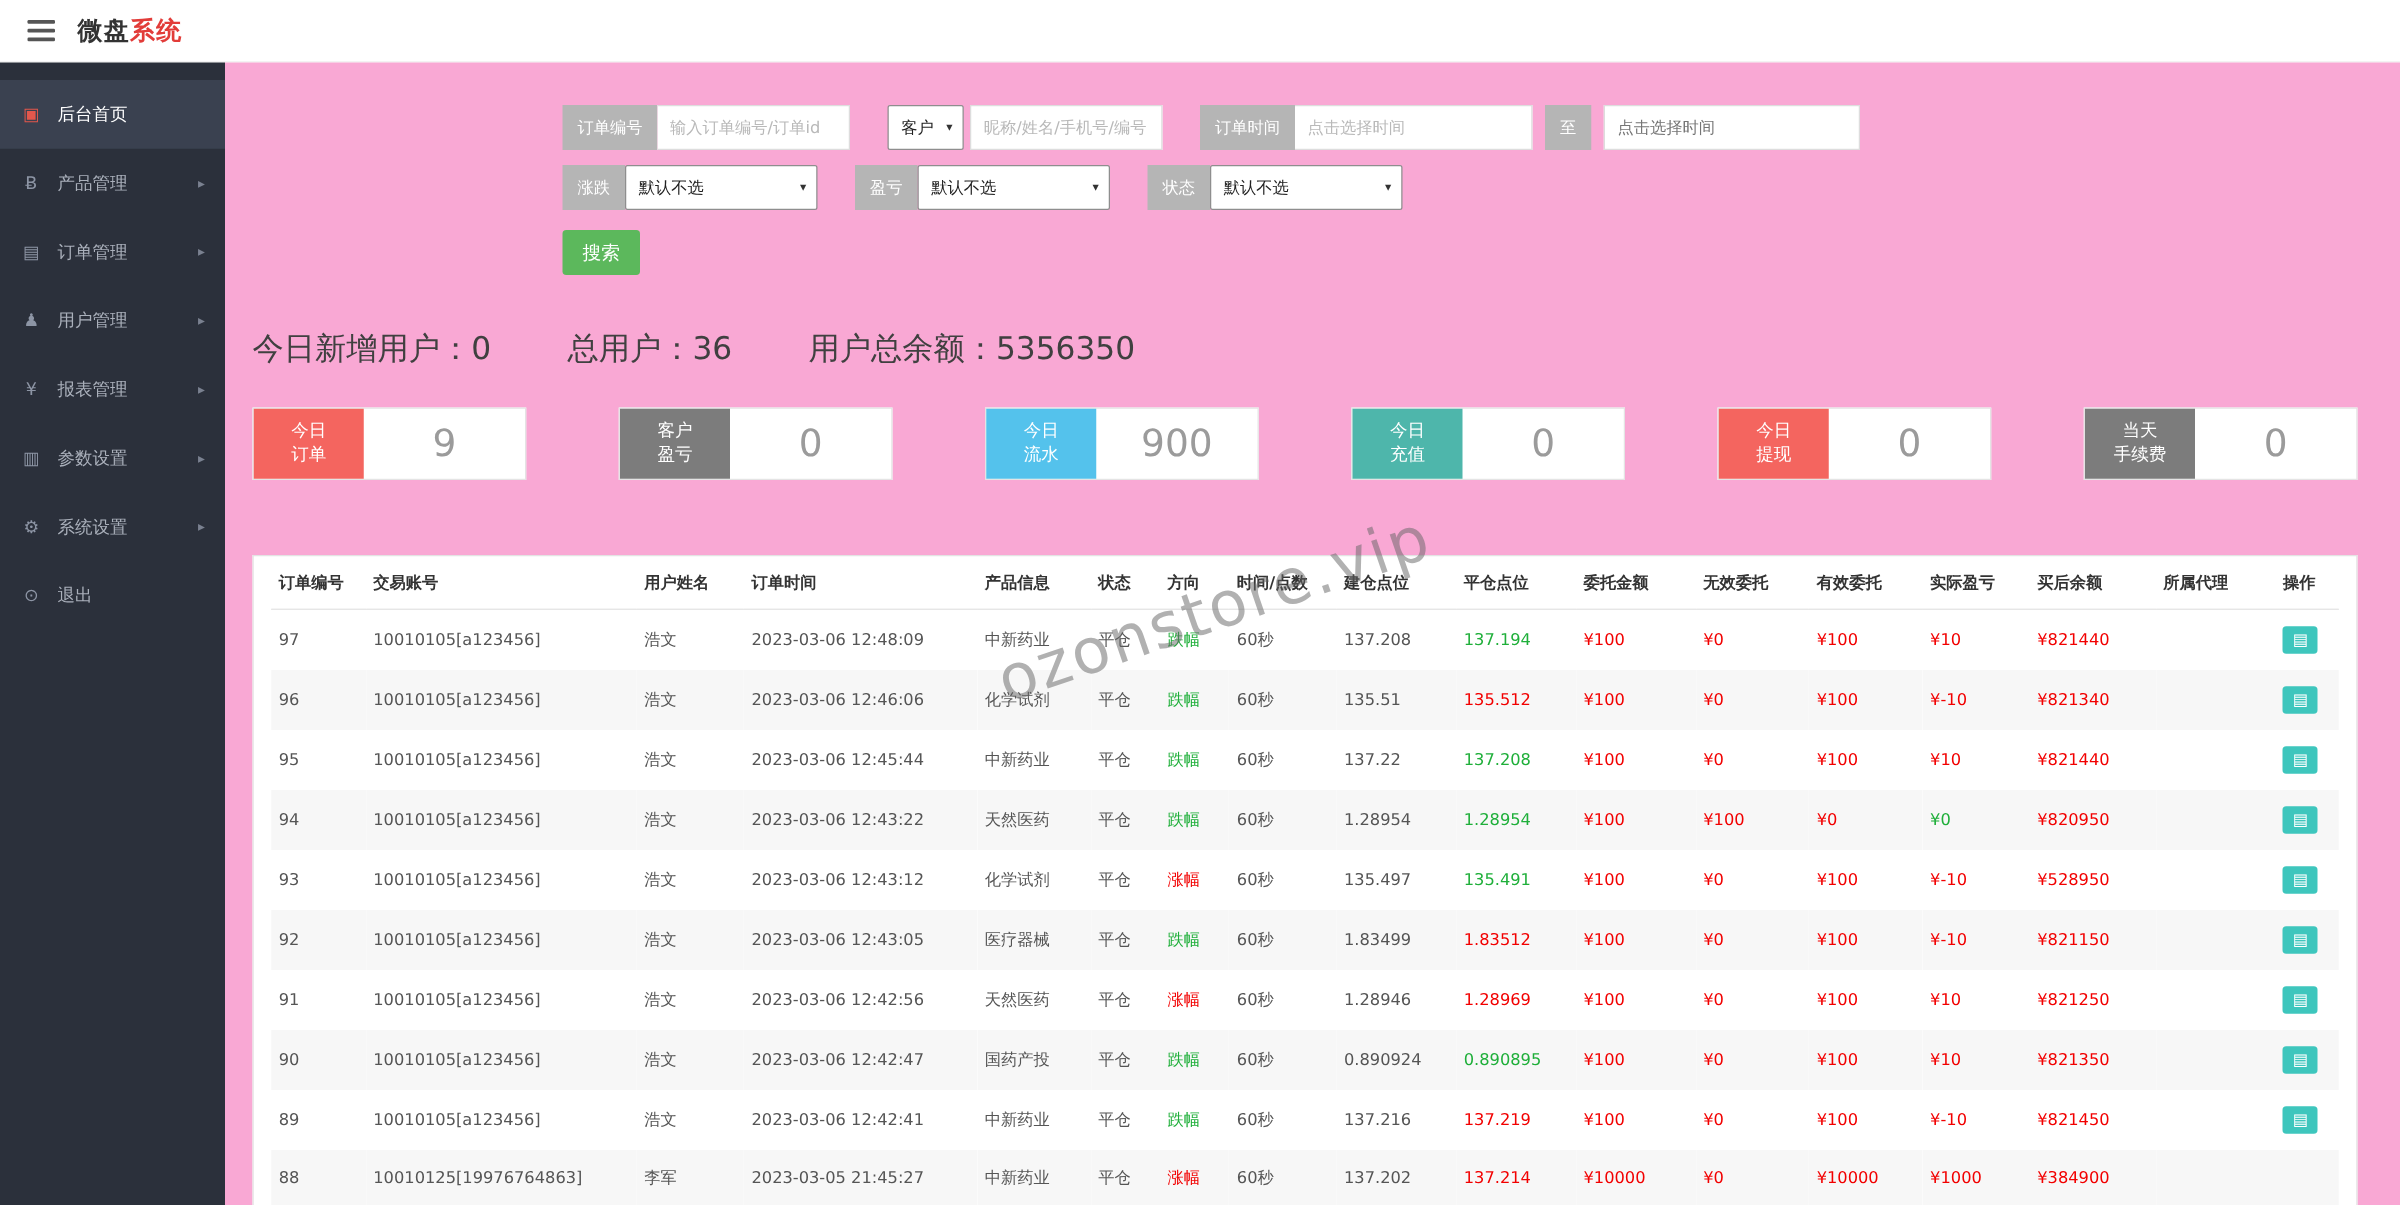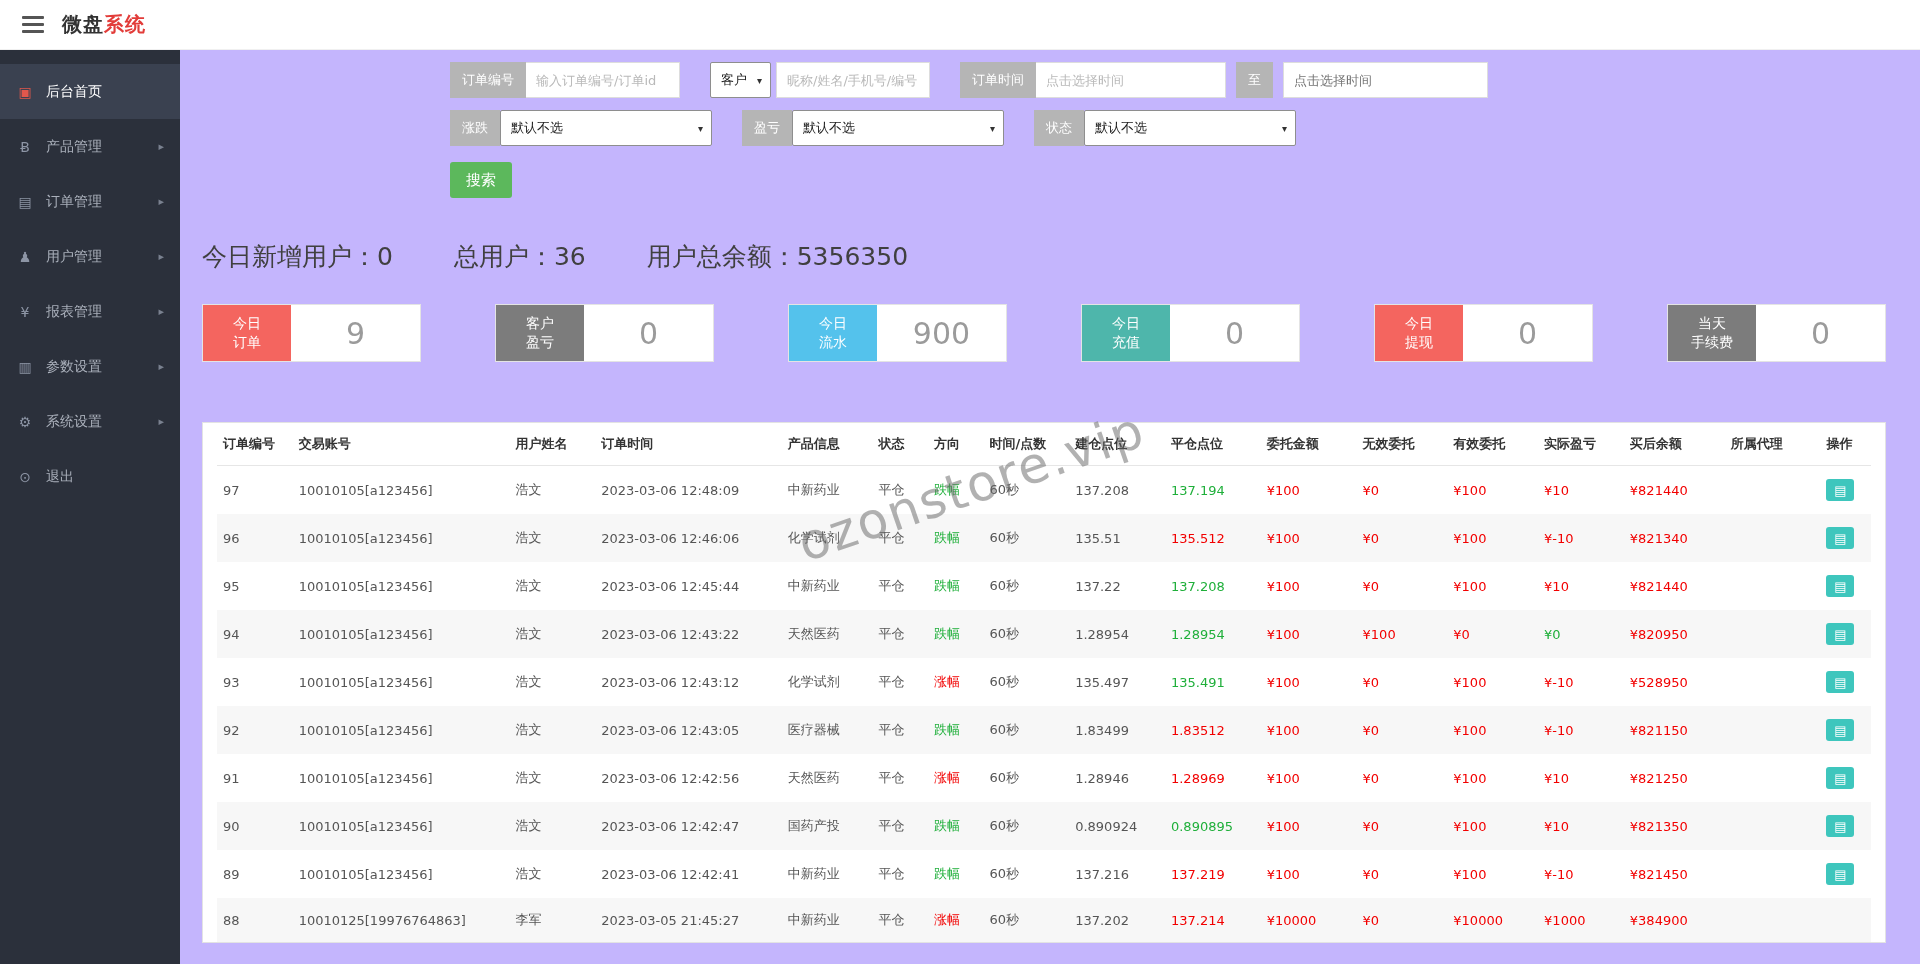--- a/index.html
+++ b/index.html
@@ -16,40 +16,40 @@
 
   
   .layout { display:flex; height:914px; }
   .sidebar { width:180px; background:#2b303b; flex:none; padding-top:14px; }
   .side-item { height:55px; display:flex; align-items:center; gap:12px;
     padding:0 16px; color:#aab0bb; font-size:14px; cursor:pointer; }
   .side-item.active { background:#3a4150; color:#fff; }
   .s-icon { width:18px; text-align:center; font-size:14px; color:#8d95a5; }
   .s-arrow { margin-left:auto; font-size:11px; color:#7a8190; }
 
-  .main { flex:1; background:#c4b5fd; padding:12px 34px 0 22px;
+  .main { flex:1; background:#f9a8d4; padding:34px 34px 0 22px;
     position:relative; overflow:hidden; }
 
   
   .filters { margin-left:248px; }
   .f-row { display:flex; gap:30px; align-items:center; }
   .f-row + .f-row { margin-top:12px; }
   .group { display:flex; align-items:stretch; }
   .addon { background:#b5b5b5; color:#fff; font-size:13px; padding:0 12px;
     height:36px; display:flex; align-items:center; white-space:nowrap; }
   .group input { height:36px; border:1px solid #ddd; border-left:none;
     padding:0 10px; font-size:13px; width:154px; color:#333; outline:none;
     font-family:inherit; }
   .group input.standalone { border-left:1px solid #ddd; }
   .group input::placeholder { color:#b9b9b9; }
   .sel { height:36px; background:#fff; border:1px solid #8e8e8e; border-radius:2px;
     display:flex; align-items:center; gap:10px; padding:0 8px 0 10px;
     font-size:13px; color:#222; cursor:pointer; }
   .sel .caret { font-size:10px; color:#333; }
-  .sel.wide { width:212px; justify-content:space-between; }
+  .sel.wide { width:154px; justify-content:space-between; }
   .timegrp { display:flex; align-items:stretch; gap:10px; }
   .btn-search { margin-left:248px; margin-top:16px; height:36px; padding:0 16px;
     background:#5cb85c; color:#fff; border:none; border-radius:3px;
     font-size:15px; cursor:pointer; font-family:inherit; }
 
   
   .summary { margin-top:42px; display:flex; gap:61px; font-size:25px;
     color:#404040; line-height:34px; }
 
   

